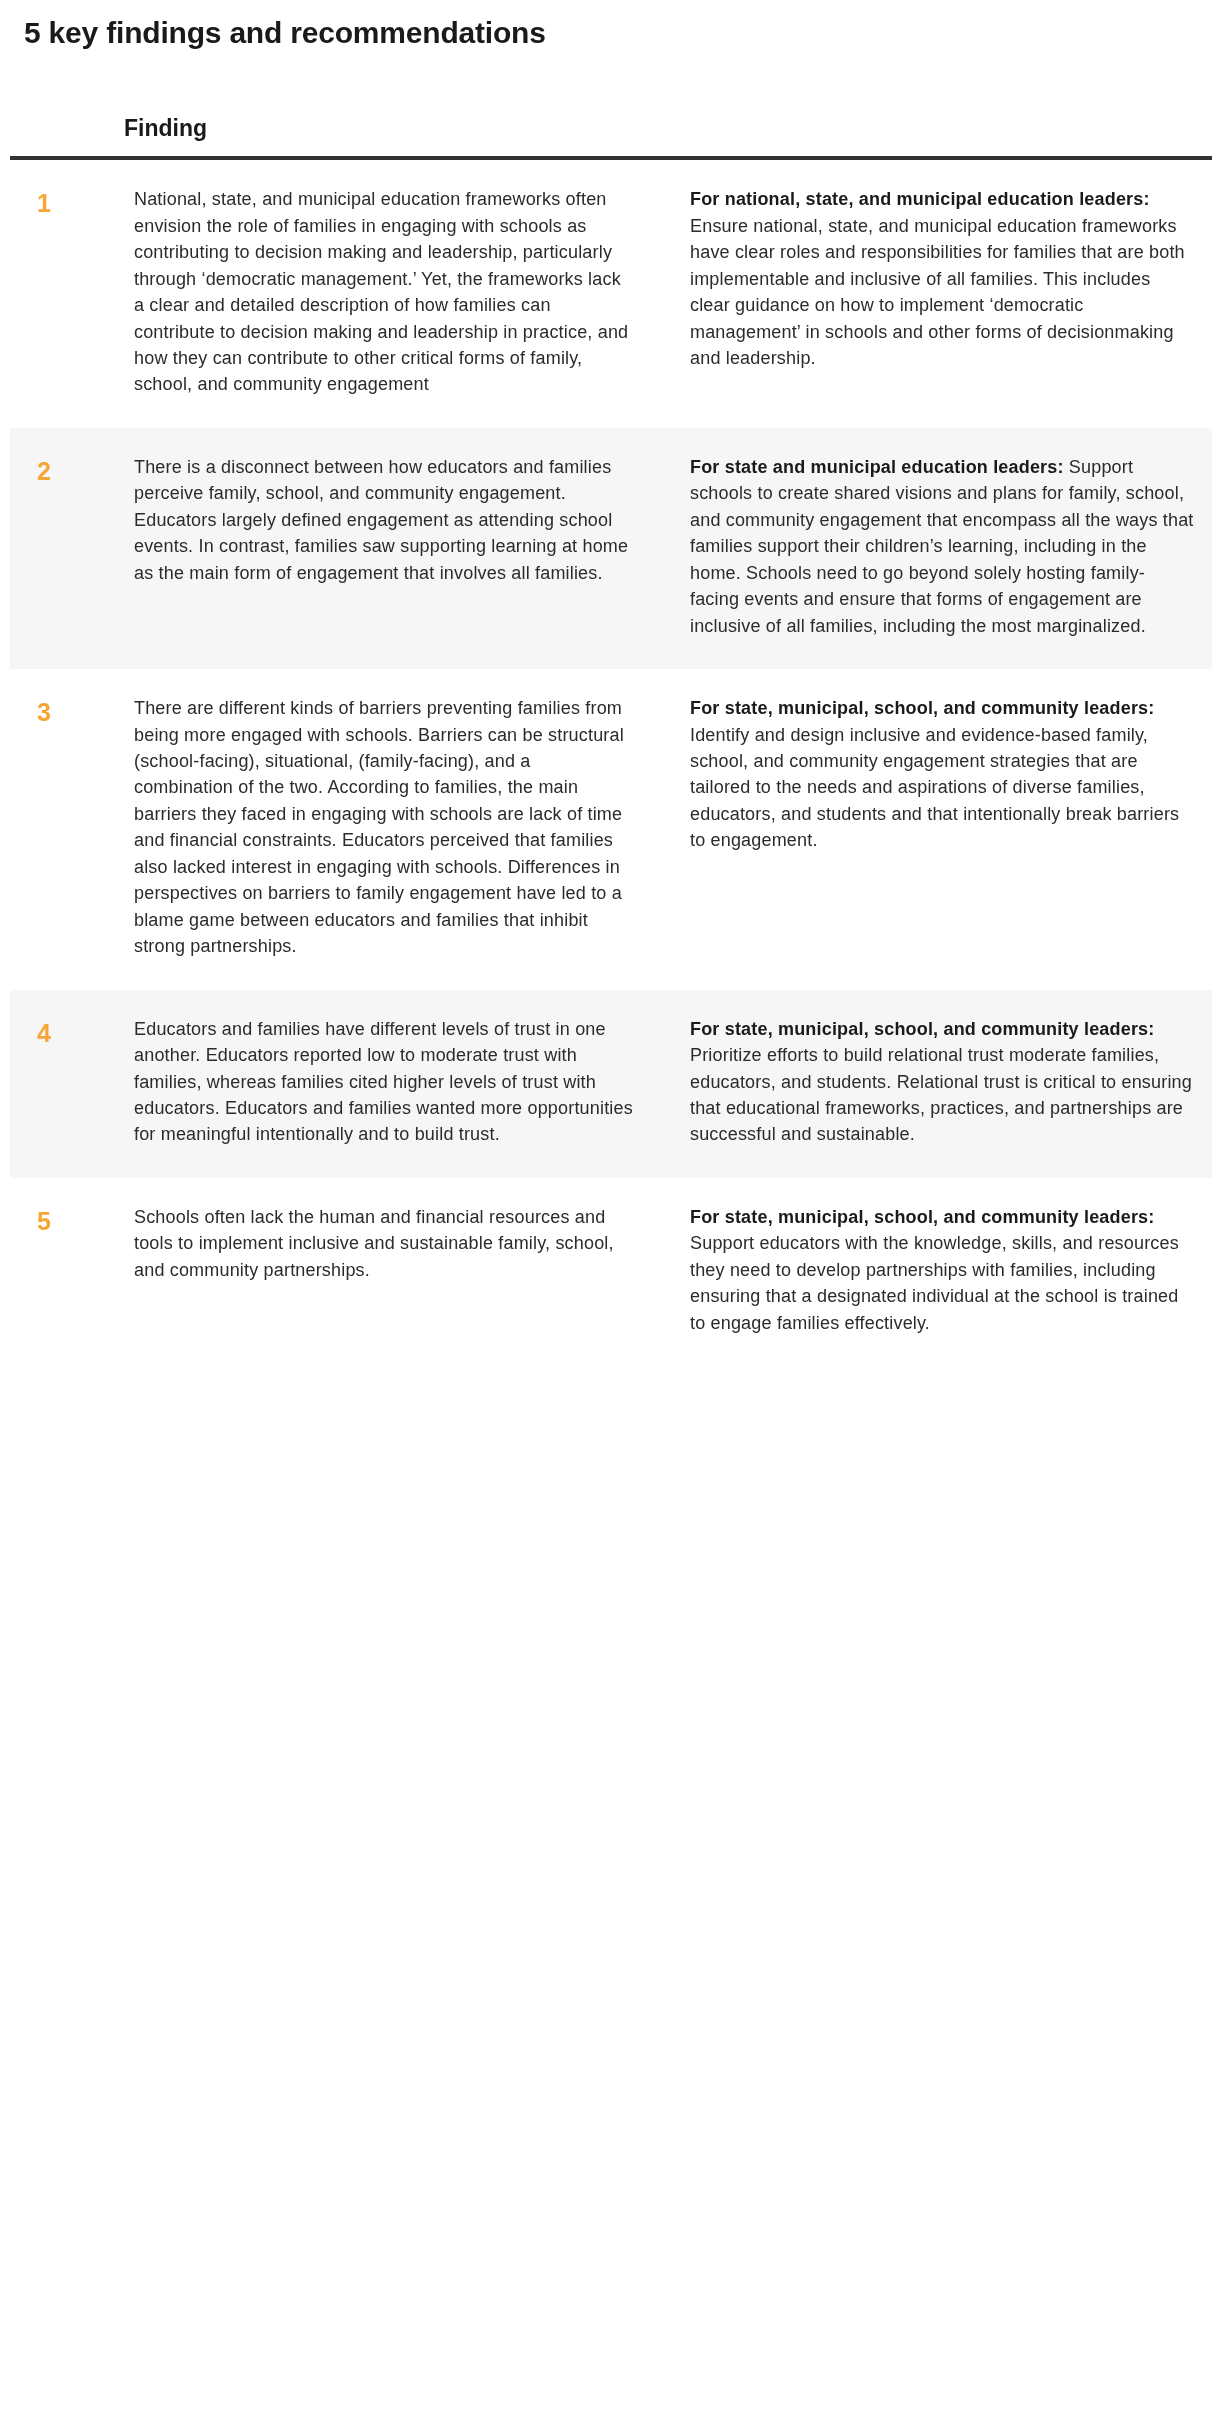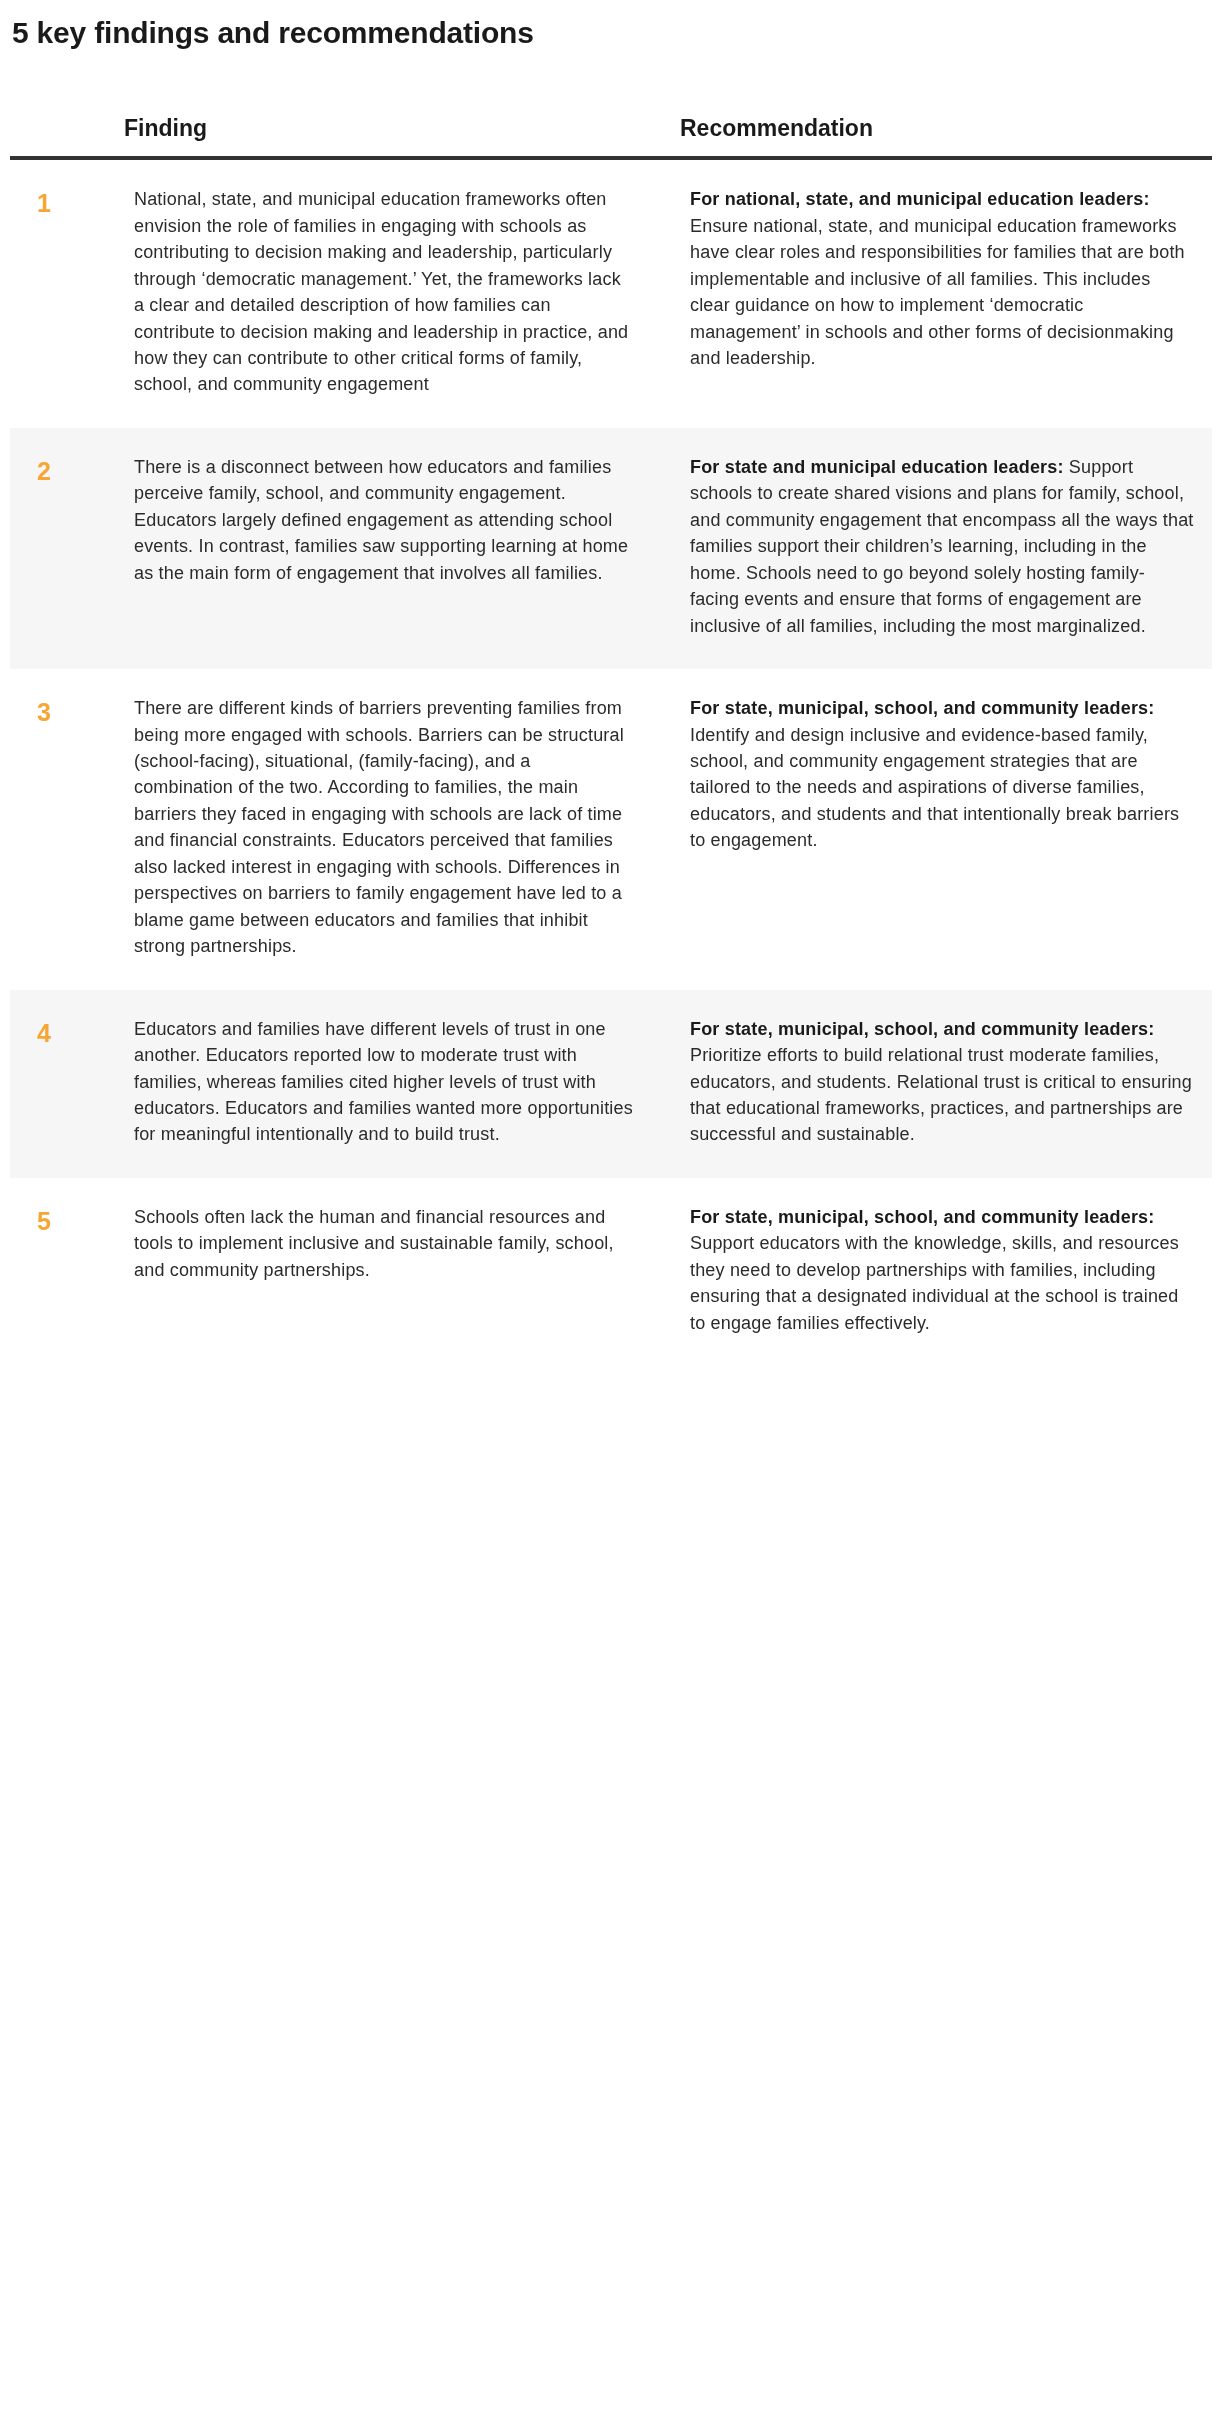--- a/index.html
+++ b/index.html
@@ -23,21 +23,21 @@
 
   
   .titleblock {
     padding: 14px 30px 0 12px;
   }
   .page-title {
     font-size: 30px;
     font-weight: bold;
     letter-spacing: -0.2px;
     line-height: 1.28;
-    margin: 0 0 4px 0;
+    margin: 0 0 4px 12px;
     color: #1a1a1a;
   }
   .page-subtitle {
     font-size: 23px;
     font-weight: normal;
     line-height: 1.34;
     margin: 0;
     color: #2b2b2b;
   }
 
@@ -107,21 +107,20 @@
 
   <div class="titleblock">
     <h1 class="page-title">5 key findings and recommendations</h1>
   </div>
 
   <div class="table">
 
     <div class="thead">
       <div class="col-num th"></div>
       <div class="col-find th">Finding</div>
-      <div class="col-rec th">Recommendation</div>
     </div>
 
     <div class="headrule" style="background: rgb(51, 51, 51);"></div>
 
     <div id="rows-container">
         <div class="trow">
           <div class="col-num rownum" style="color: rgb(247, 165, 52);">1</div>
           <div class="col-find cell-text">National, state, and municipal education frameworks often envision the role of families in engaging with schools as contributing to decision making and leadership, particularly through ‘democratic management.’ Yet, the frameworks lack a clear and detailed description of how families can contribute to decision making and leadership in practice, and how they can contribute to other critical forms of family, school, and community engagement</div>
           <div class="col-rec cell-text"><b class="lead">For national, state, and municipal education leaders:</b><span> Ensure national, state, and municipal education frameworks have clear roles and responsibilities for families that are both implementable and inclusive of all families. This includes clear guidance on how to implement ‘democratic management’ in schools and other forms of decisionmaking and leadership.</span></div>
         </div>

